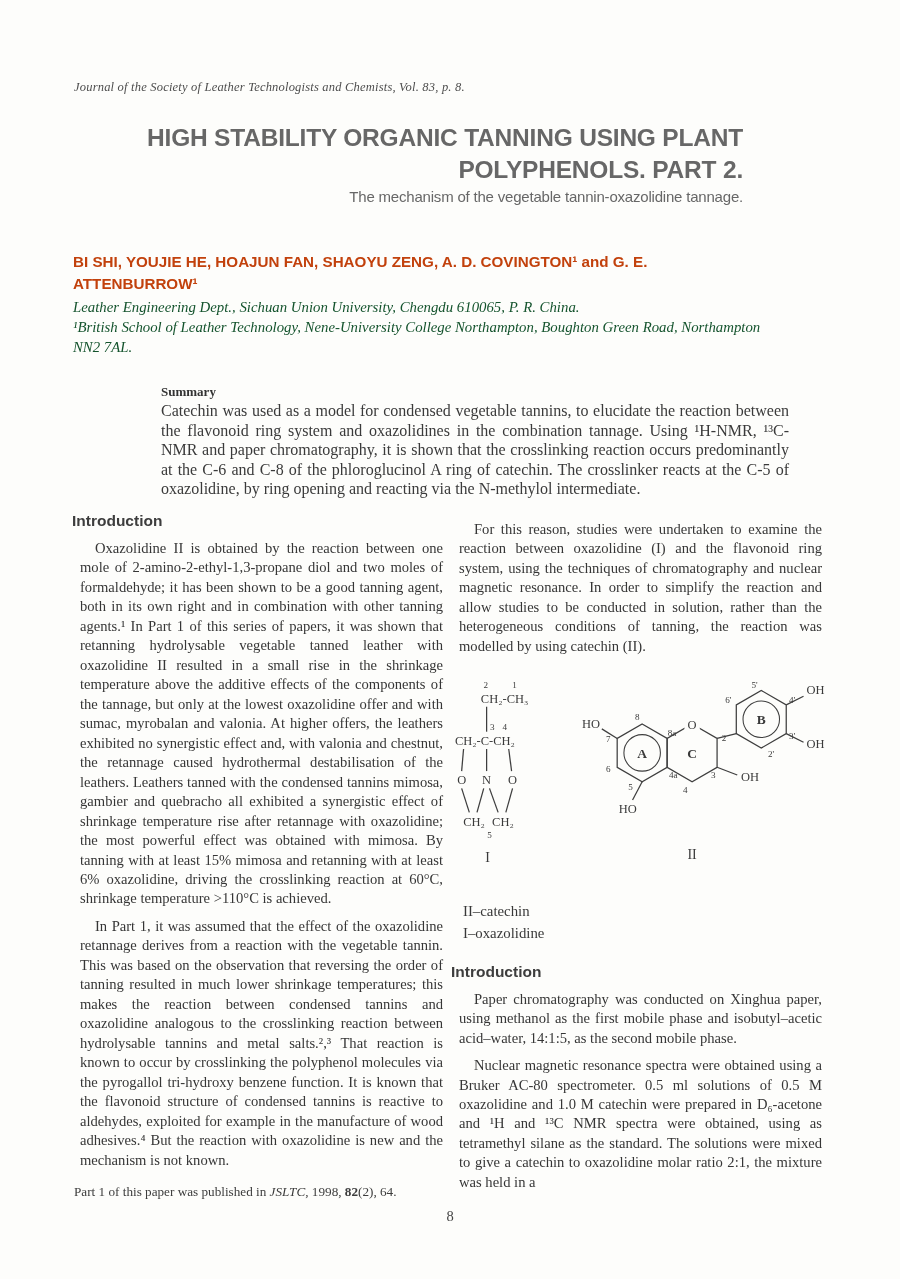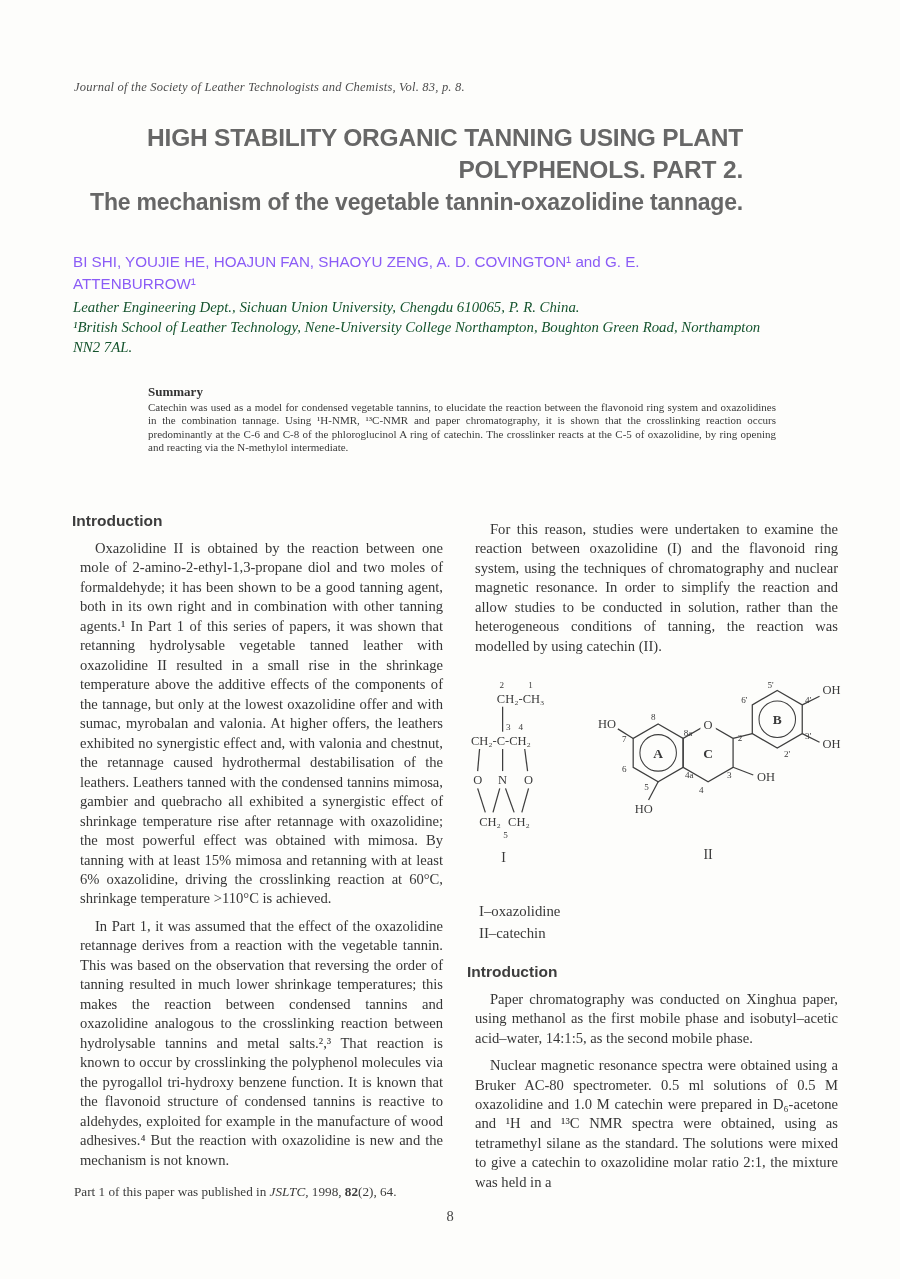--- a/index.html
+++ b/index.html
@@ -16,38 +16,38 @@
     left:74px;top:80px;width:700px;
     font-style:italic;font-size:12.5px;color:#4d4d4d;letter-spacing:.2px;
   }
   
   .title-block{left:73px;top:122px;width:670px;color:#676767;text-align:right;}
   .title{
     font-family:"Liberation Sans", sans-serif;font-weight:bold;
     font-size:24.5px;line-height:1.32;letter-spacing:-0.2px;
   }
   .subtitle{
-    font-family:"Liberation Sans", sans-serif;font-weight:bold;
-    font-size:23px;line-height:1.35;letter-spacing:-0.2px;
+    font-family:"Liberation Sans", sans-serif;font-weight:normal;
+    font-size:15px;line-height:1.35;letter-spacing:-0.2px;
   }
   .authors{
     left:73px;top:251px;width:630px;
-    font-family:"Liberation Sans", sans-serif;font-weight:normal;
-    font-size:15.2px;line-height:1.45;color:#8b5cf6;
+    font-family:"Liberation Sans", sans-serif;font-weight:bold;
+    font-size:15.2px;line-height:1.45;color:#c2410c;
   }
   .affiliations{
     left:73px;top:297px;width:710px;
     font-style:italic;font-size:14.8px;line-height:1.36;color:#14532d;
   }
-  .summary{left:148px;top:384px;width:628px;}
+  .summary{left:161px;top:384px;width:628px;}
   .summary-heading{font-weight:bold;font-size:13px;margin:0 0 1px 0;color:#333;}
   .summary-body{
-    font-size:11px;line-height:1.22;text-align:justify;color:#3a3a3a;margin:0;
+    font-size:16px;line-height:1.22;text-align:justify;color:#3a3a3a;margin:0;
   }
-  .columns{left:72px;top:512px;width:774px;display:flex;gap:16px;}
+  .columns{left:72px;top:512px;width:774px;display:flex;}
   .col{width:379px;}
   .sec-heading{
     font-family:"Liberation Sans", sans-serif;font-weight:bold;
     font-size:15.5px;color:#3d3d3d;margin:0 0 9px 0;
   }
   .body-p{
     font-size:14.6px;line-height:1.335;text-align:justify;
     margin:8px;text-indent:15px;color:#363636;
   }
   .figure-row{display:flex;gap:12px;margin:18px 0 0 2px;align-items:flex-start;}
@@ -171,22 +171,22 @@
         <text class="num" x="203" y="82">2'</text>
         <text class="num" x="225" y="64">3'</text>
         <text class="num" x="225" y="26">4'</text>
         <text class="num" x="189" y="10" text-anchor="middle">5'</text>
         <text class="num" x="165" y="26" text-anchor="end">6'</text>
         <text class="structlabel" x="124" y="188" text-anchor="middle">II</text>
       </svg>
     </div>
 
     <div class="fig-caption">
+      <div>II–catechin</div>
       <div>I–oxazolidine</div>
-      <div>II–catechin</div>
     </div>
 
     <h3 class="sec-heading exp-heading">Introduction</h3>
     <p class="body-p">Paper chromatography was conducted on Xinghua paper, using methanol as the first mobile phase and isobutyl–acetic acid–water, 14:1:5, as the second mobile phase.</p>
     <p class="body-p">Nuclear magnetic resonance spectra were obtained using a Bruker AC-80 spectrometer. 0.5 ml solutions of 0.5 M oxazolidine and 1.0 M catechin were prepared in D₆-acetone and ¹H and ¹³C NMR spectra were obtained, using as tetramethyl silane as the standard. The solutions were mixed to give a catechin to oxazolidine molar ratio 2:1, the mixture was held in a</p>
   </div>
 </div>
 
 <div class="abs footnote">
   <span>Part 1 of this paper was published in </span><span class="it">JSLTC</span><span>, 1998, </span><span class="bd">82</span><span>(2), 64.</span>

